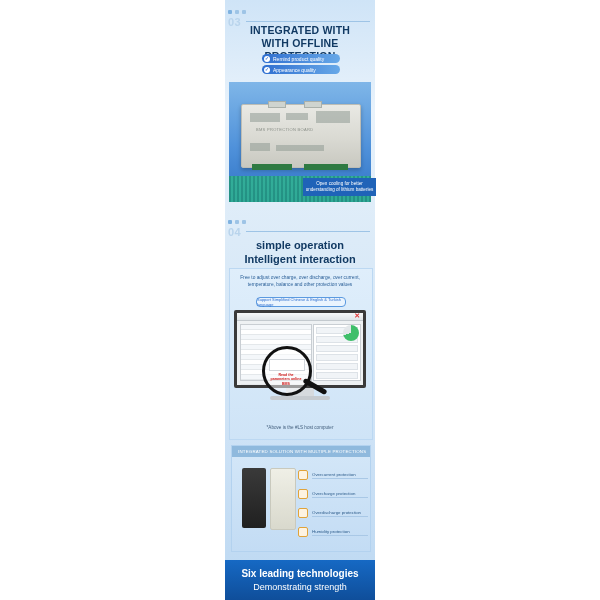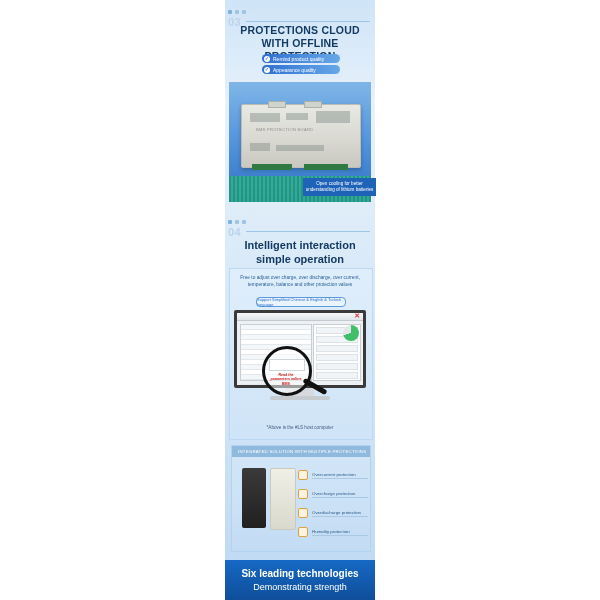--- a/index.html
+++ b/index.html
@@ -70,21 +70,21 @@
 
   <div class="dots" style="left:228px;top:10px;">
     <span class="d1"></span>
     <span></span>
     <span></span>
   </div>
   <div class="num" style="left:228px;top:16px;">03</div>
   <div class="hline" style="left:246px;top:21px;width:124px;"></div>
 
   <div class="h1 sec3-title">
-    <div>PROTECTIONS CLOUD</div>
+    <div>INTEGRATED WITH</div>
     <div>WITH OFFLINE PROTECTION</div>
   </div>
 
   <div class="pill" style="left:262px;top:54px;width:78px;">
     <span class="chk">✓</span>
     <span>Remind product quality</span>
   </div>
   <div class="pill" style="left:262px;top:65px;width:78px;">
     <span class="chk">✓</span>
     <span>Appearance quality</span>
@@ -109,22 +109,22 @@
 
   <div class="dots" style="left:228px;top:220px;">
     <span class="d1"></span>
     <span></span>
     <span></span>
   </div>
   <div class="num" style="left:228px;top:226px;">04</div>
   <div class="hline" style="left:246px;top:231px;width:124px;"></div>
 
   <div class="h1 sec4-title">
+    <div>simple operation</div>
     <div>Intelligent interaction</div>
-    <div>simple operation</div>
   </div>
 
   <div class="panel" style="left:229px;top:268px;width:142px;height:170px;"></div>
   <div class="desc">Free to adjust over charge, over discharge, over current, temperature, balance and other protection values</div>
   <div class="langbtn">Support Simplified Chinese &amp; English &amp; Turkish language</div>
 
   <div class="monitor">
     <div class="screen">
       <div class="sw">
         <div class="tb"></div>

